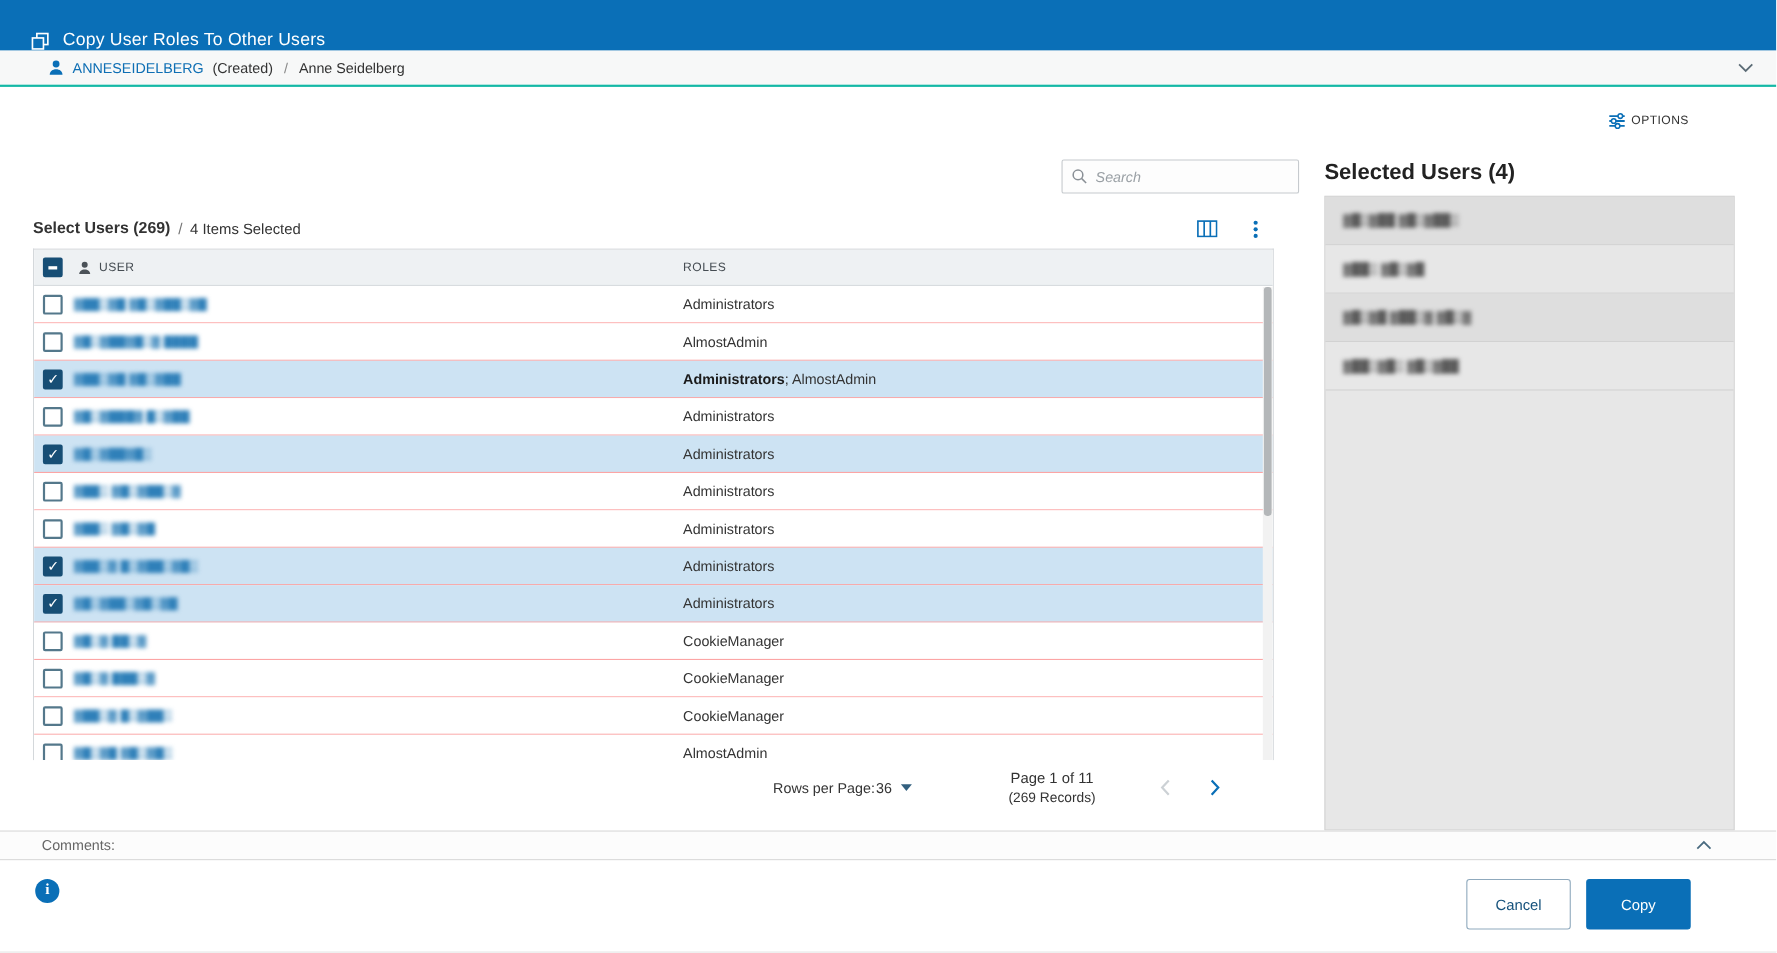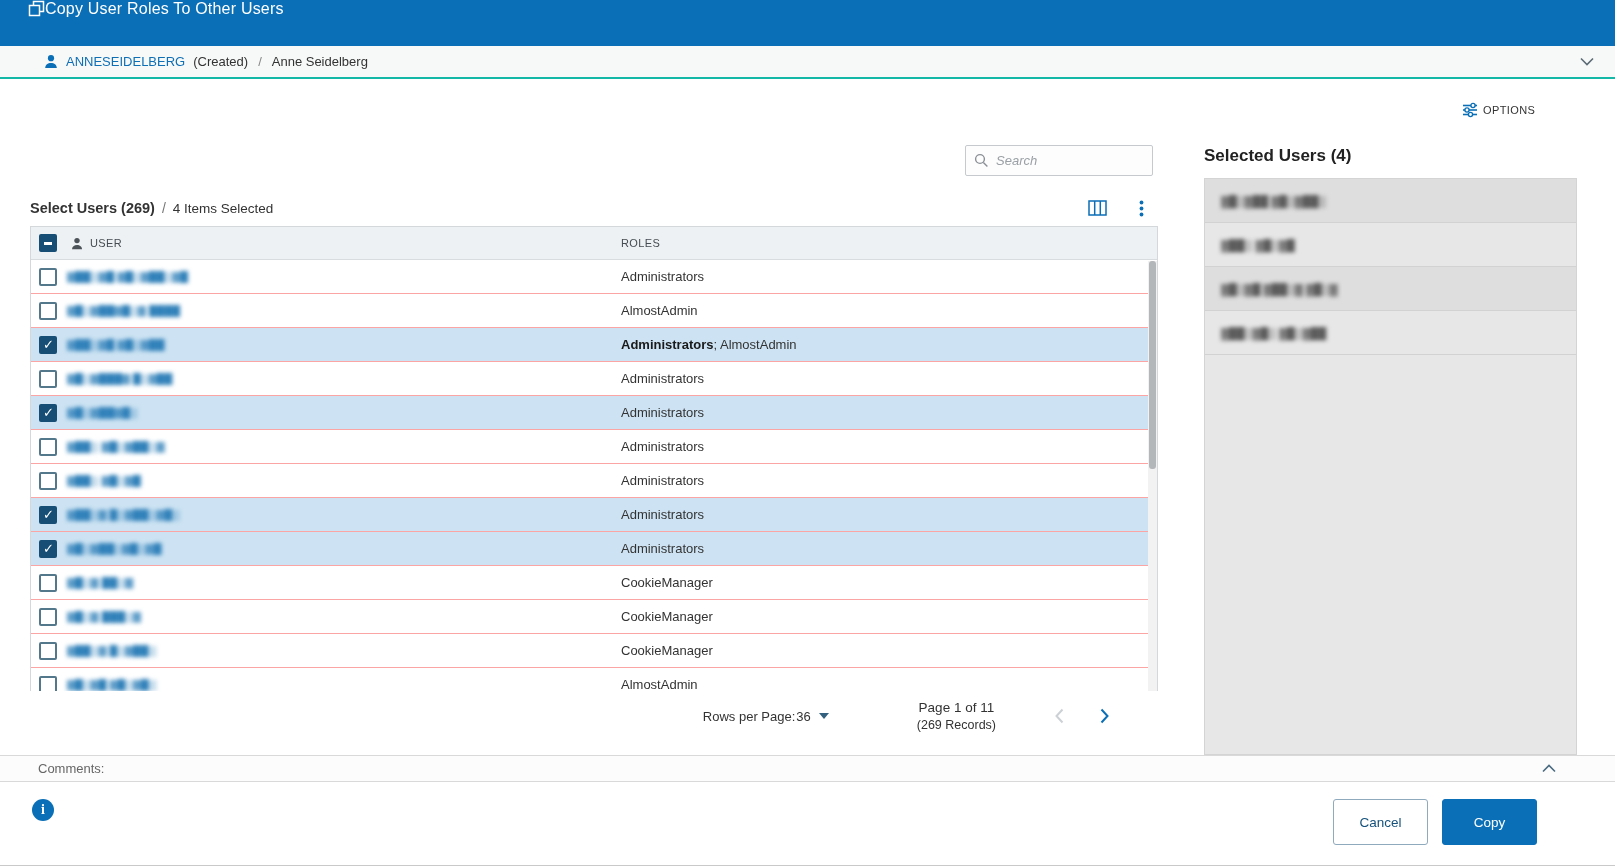--- a/index.html
+++ b/index.html
@@ -1,36 +1,36 @@
 <!DOCTYPE html>
 <html><head>
 <meta charset="utf-8">
 <style>
   *{margin:0;padding:0;box-sizing:border-box}
   body{font-family:"Liberation Sans","DejaVu Sans",sans-serif;background:#fff;color:#333}
   .page{position:relative;width:1615px;height:866px;background:#fff;overflow:hidden;border-bottom:1px solid #c9c9c9}
 
   
-  .titlebar{position:absolute;top:0;left:0;width:100%;height:46px;background:#0a6fb7;display:flex;align-items:flex-start;padding-left:28px;gap:0}
+  .titlebar{position:absolute;top:0;left:0;width:100%;height:46px;background:#0a6fb7;display:flex;align-items:flex-end;padding-left:28px;gap:12px}
   .titlebar .title{color:#fff;font-size:16px;letter-spacing:.2px}
 
   
   .breadcrumb{position:absolute;top:46px;left:0;width:100%;height:33px;background:#f7f8f8;border-bottom:2px solid #14b8a6;display:flex;align-items:center;padding:0 20px 0 44px;gap:8px;font-size:13px}
   .bc-link{color:#0f6fb4;cursor:pointer}
   .bc-status{color:#333}
   .bc-sep{color:#888;margin:0 2px}
   .bc-name{color:#333}
   .bc-spacer{flex:1}
 
   
   .options-block{position:absolute;top:102px;left:1462px;display:flex;align-items:center;gap:5px;cursor:pointer}
   .options-label{font-size:11px;font-weight:400;color:#333;letter-spacing:.4px}
 
   
-  .search-box{position:absolute;top:145px;left:965px;width:188px;height:31px;border:1px solid #c6cace;border-radius:2px;background:#fdfdfd;display:flex;align-items:center;padding:0 8px;gap:7px}
+  .search-box{position:absolute;top:145px;left:965px;width:216px;height:31px;border:1px solid #c6cace;border-radius:2px;background:#fdfdfd;display:flex;align-items:center;padding:0 8px;gap:7px}
   .search-box input{border:none;outline:none;background:transparent;font-size:13px;width:100%;font-family:inherit;color:#333}
   .search-box input::placeholder{color:#9aa0a5;font-style:italic}
 
   
   .table-caption{position:absolute;top:195px;left:30px;width:1128px;height:26px;display:flex;align-items:center;font-size:14px;color:#333}
   .cap-title{font-weight:600;font-size:14.5px}
   .cap-sep{color:#777;margin:0 7px}
   .cap-info{font-size:13.5px}
   .caption-icons{margin-left:auto;display:flex;align-items:center;gap:32px;padding-right:14px}
   .icon-btn{cursor:pointer;display:flex;align-items:center}
@@ -61,21 +61,21 @@
   .pagination{position:absolute;top:690px;left:30px;width:1128px;height:52px;display:flex;align-items:center;justify-content:flex-end;padding-right:48px}
   .rpp{display:flex;align-items:center;gap:8px;font-size:13px;color:#333;cursor:pointer;margin-right:88px}
   .rpp-arrow{width:0;height:0;border-left:5px solid transparent;border-right:5px solid transparent;border-top:6px solid #33607f}
   .page-block{text-align:center;margin-right:58px}
   .page-block .pi{font-size:13.5px;color:#333}
   .page-block .ri{font-size:12.5px;color:#333;margin-top:3px}
   .pg-chev{cursor:pointer;display:flex;align-items:center}
   .pg-chev.prev{margin-right:34px}
 
   
-  .selected-title{position:absolute;top:146px;left:1204px;font-size:17px;font-weight:600;color:#222}
+  .selected-title{position:absolute;top:146px;left:1204px;font-size:20px;font-weight:600;color:#222}
   .selected-panel{position:absolute;top:178px;left:1204px;width:373px;height:577px;background:#e7e7e7;border:1px solid #d4d4d4}
   .sel-item{height:44px;display:flex;align-items:center;padding-left:16px;border-bottom:1px solid #d2d2d2;cursor:pointer}
   .sel-item:nth-child(odd){background:#dedede}
   .sel-item:nth-child(even){background:#e7e7e7}
   .blurname{font-size:11px;color:#5a5a5a;filter:blur(2px);white-space:nowrap}
 
   
   .comments-bar{position:absolute;top:755px;left:0;width:100%;height:27px;border-top:1px solid #d9d9d9;border-bottom:1px solid #d9d9d9;background:#fcfcfc;display:flex;align-items:center;justify-content:space-between;padding:0 58px 0 38px}
   .comments-label{font-size:13px;color:#666}
 

